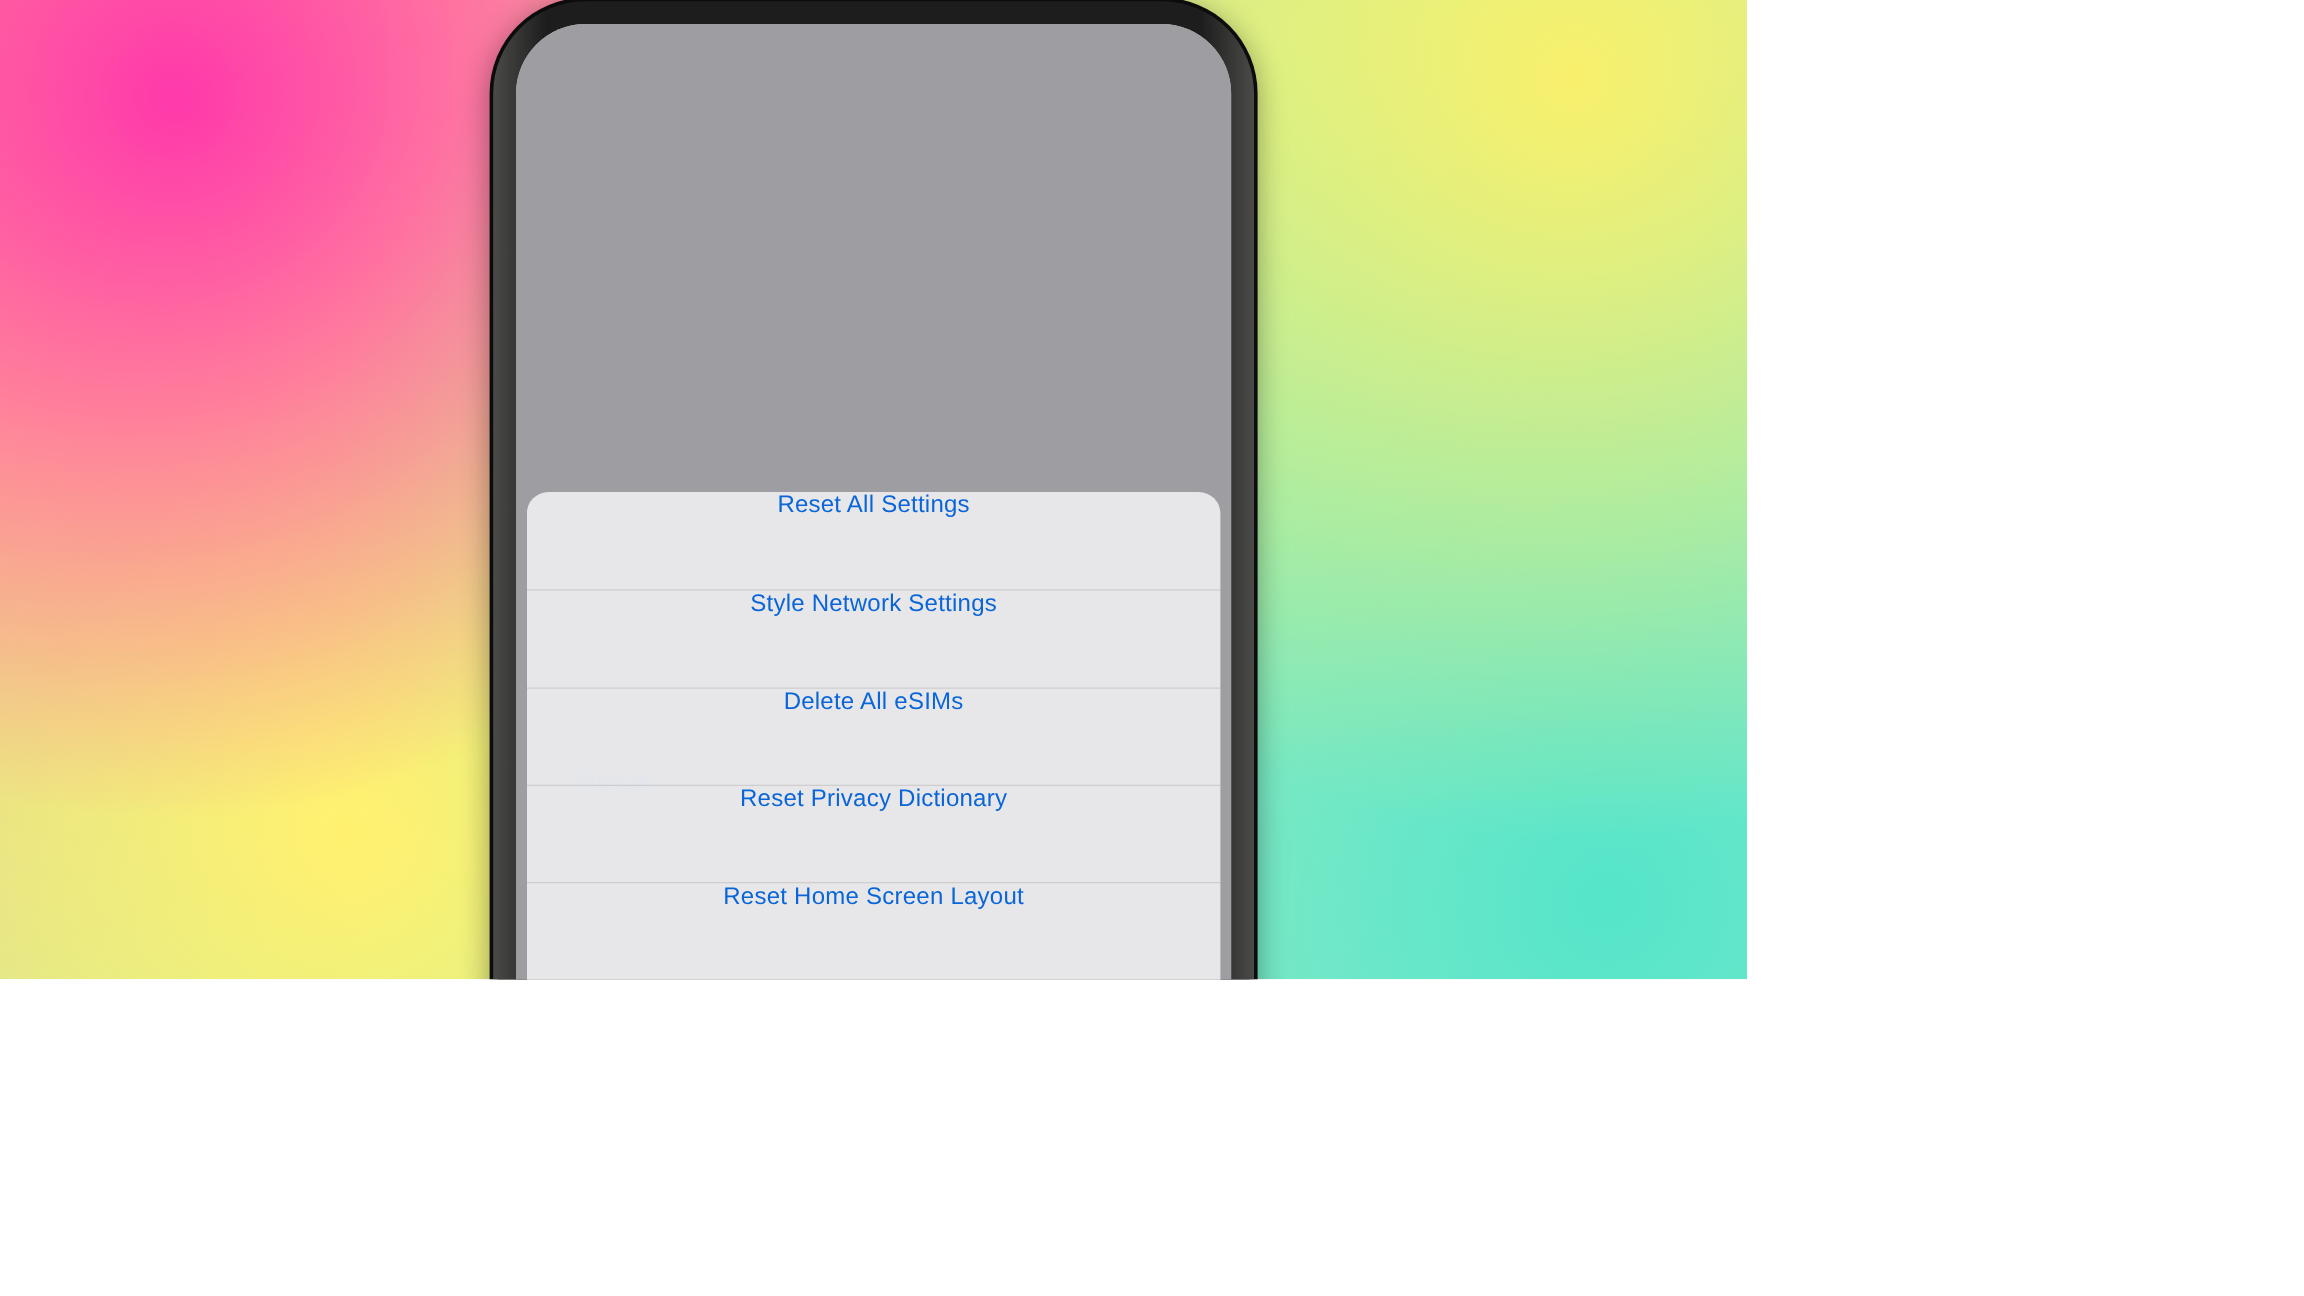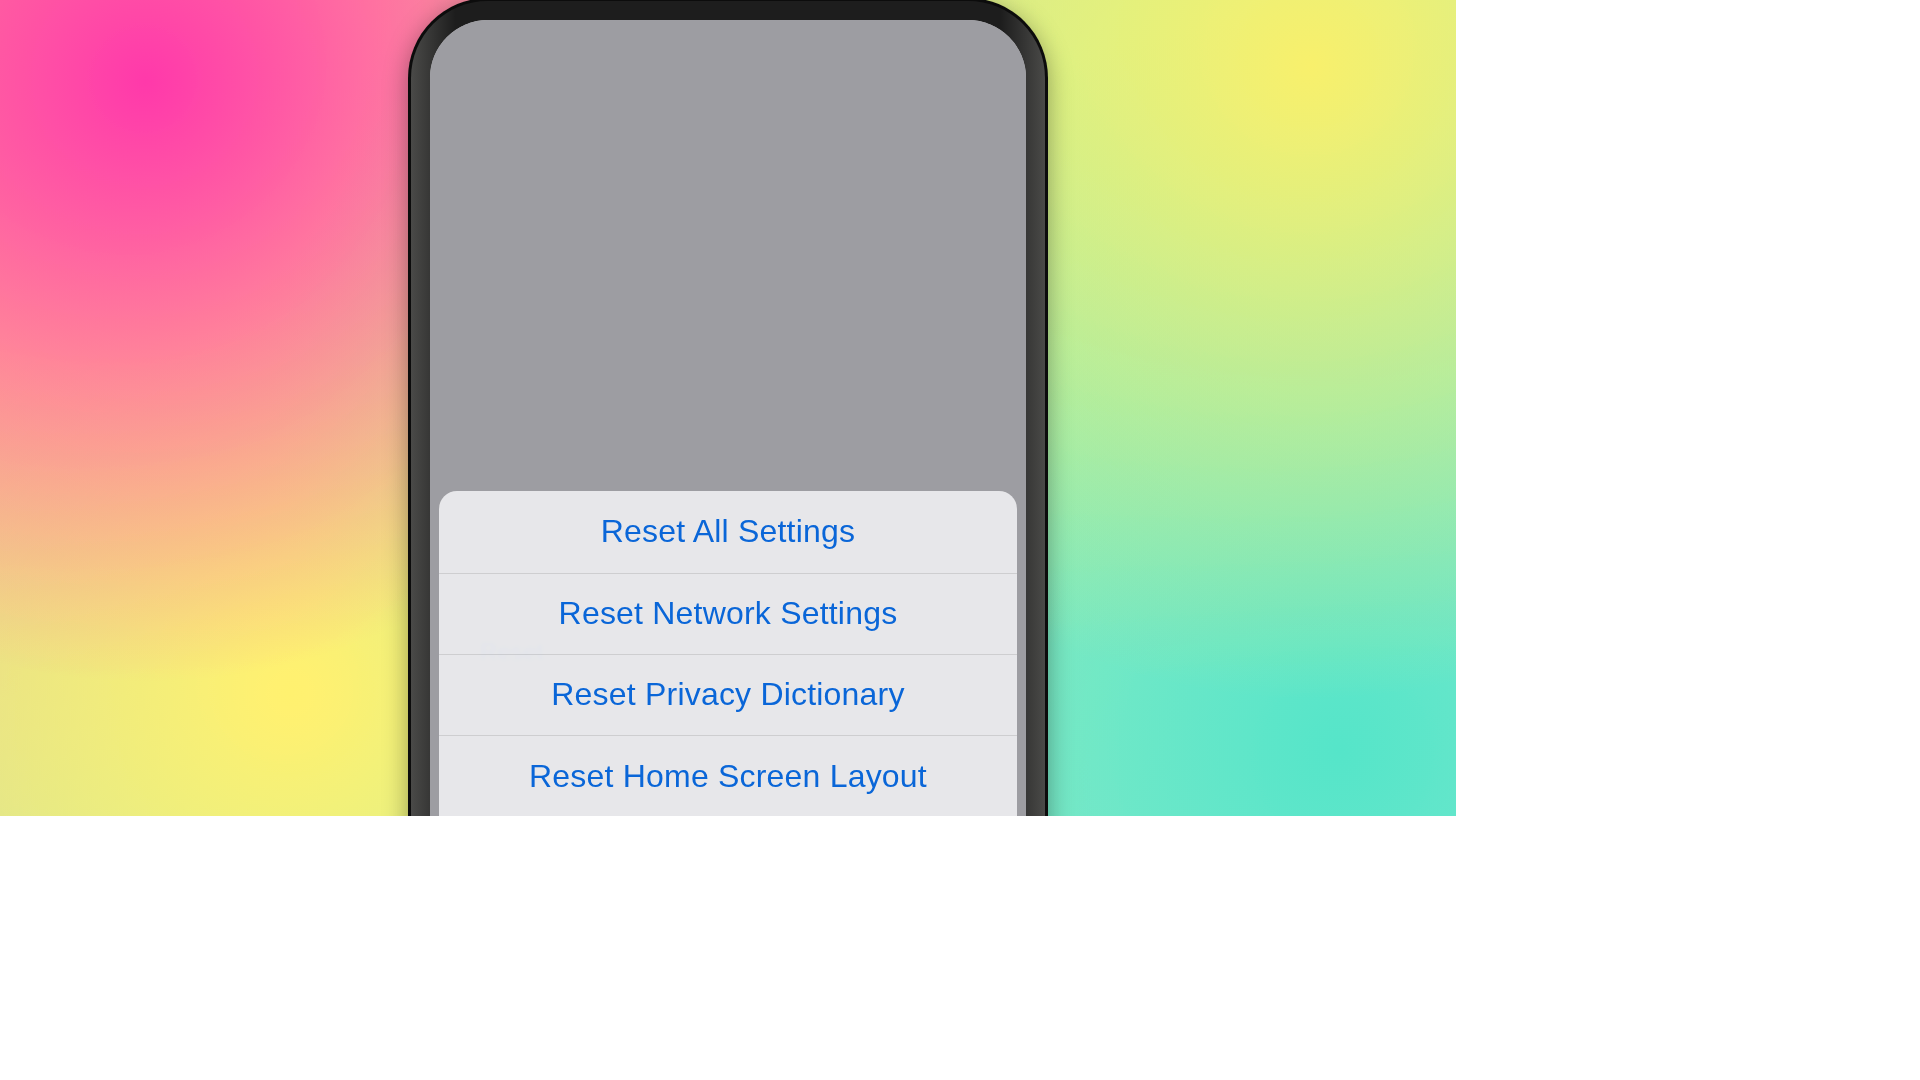--- a/index.html
+++ b/index.html
@@ -89,23 +89,22 @@
     .option-group {
       background: rgba(236,236,238,0.94);
       border-radius: 18px;
       overflow: hidden;
       backdrop-filter: blur(2px);
     }
 
     .option-item {
       height: 81.3px;
       display: flex;
-      align-items: center;
       justify-content: center;
-      font-size: 32px;
+      font-size: 20px;
       font-weight: 400;
       color: #0a66d8;
       border-top: 1px solid rgba(0,0,0,0.11);
       cursor: pointer;
       letter-spacing: .2px;
     }
     .option-item:first-child { border-top: none; }
 
     .cancel-group {
       margin-top: 11px;
@@ -149,23 +148,26 @@
 
     <div class="sheet-wrap">
 
       <div class="option-group">
 
         <div class="option-item">
           <span>Reset All Settings</span>
         </div>
 
         <div class="option-item">
-          <span>Reset Network Settings</span>
+          <span>Style Network Settings</span>
         </div>
 
+        <div class="option-item">
+          <span>Delete All eSIMs</span>
+        </div>
 
         <div class="option-item">
           <span>Reset Privacy Dictionary</span>
         </div>
 
         <div class="option-item">
           <span>Reset Home Screen Layout</span>
         </div>
 
         <div class="option-item">

